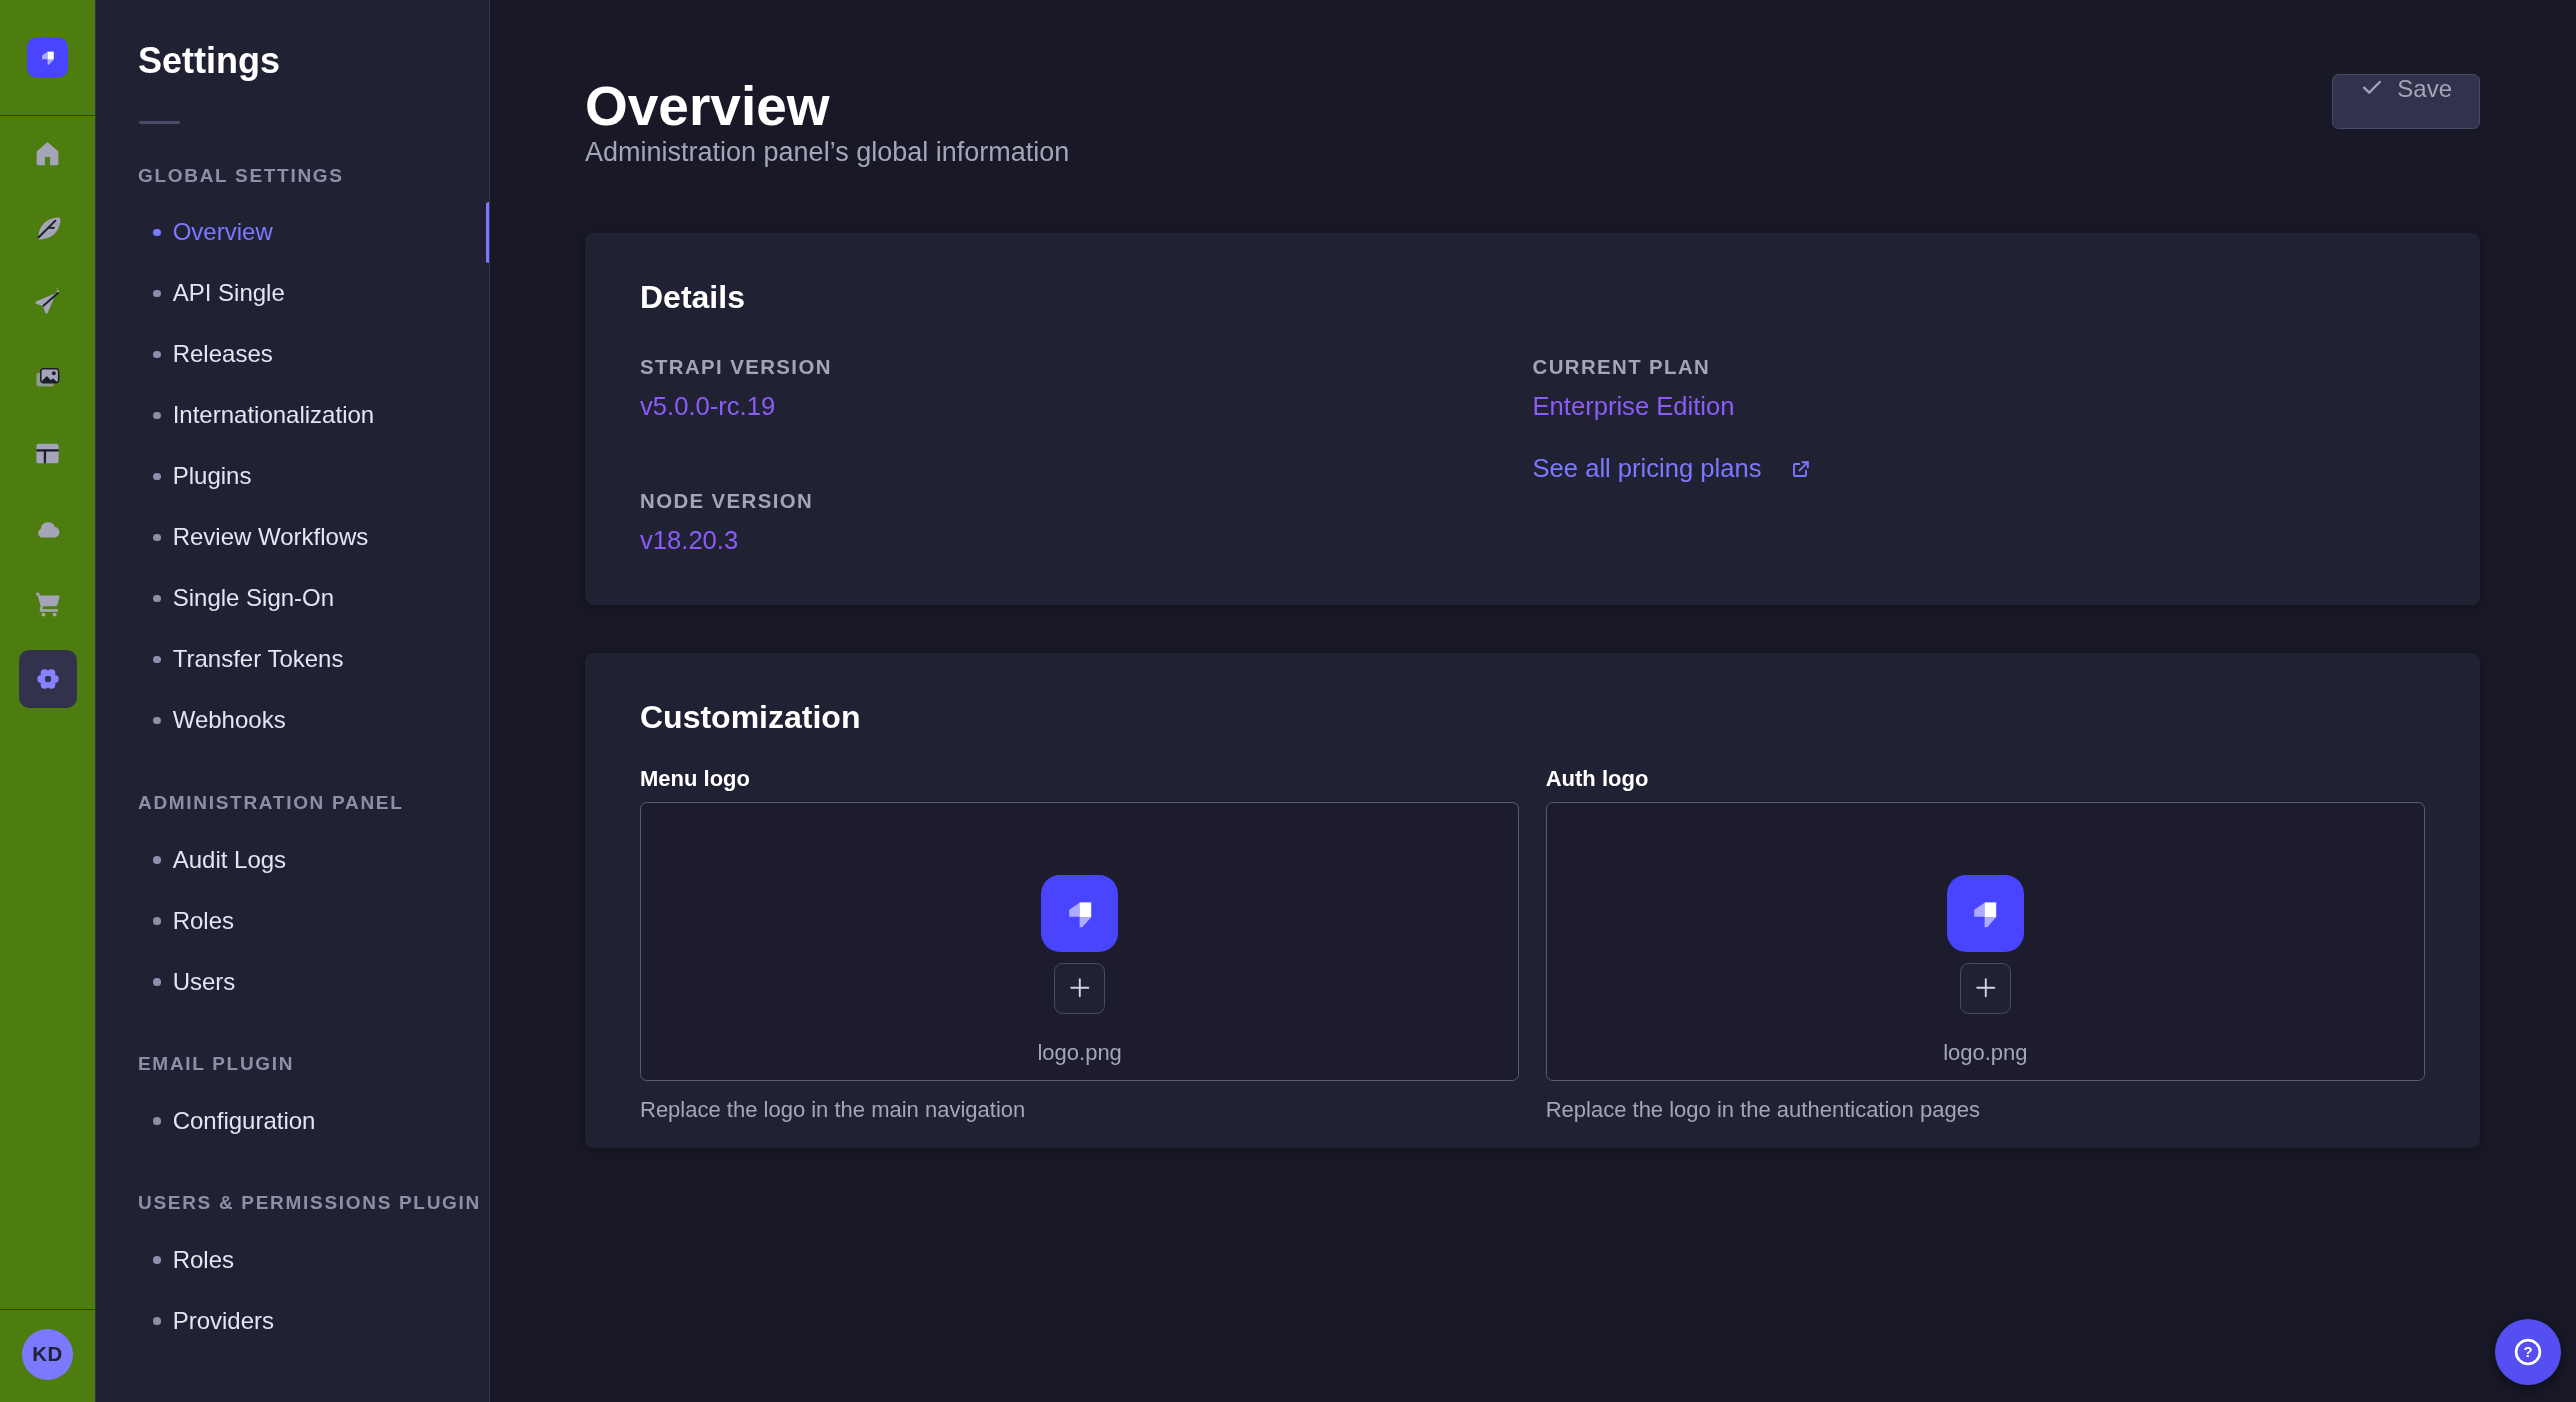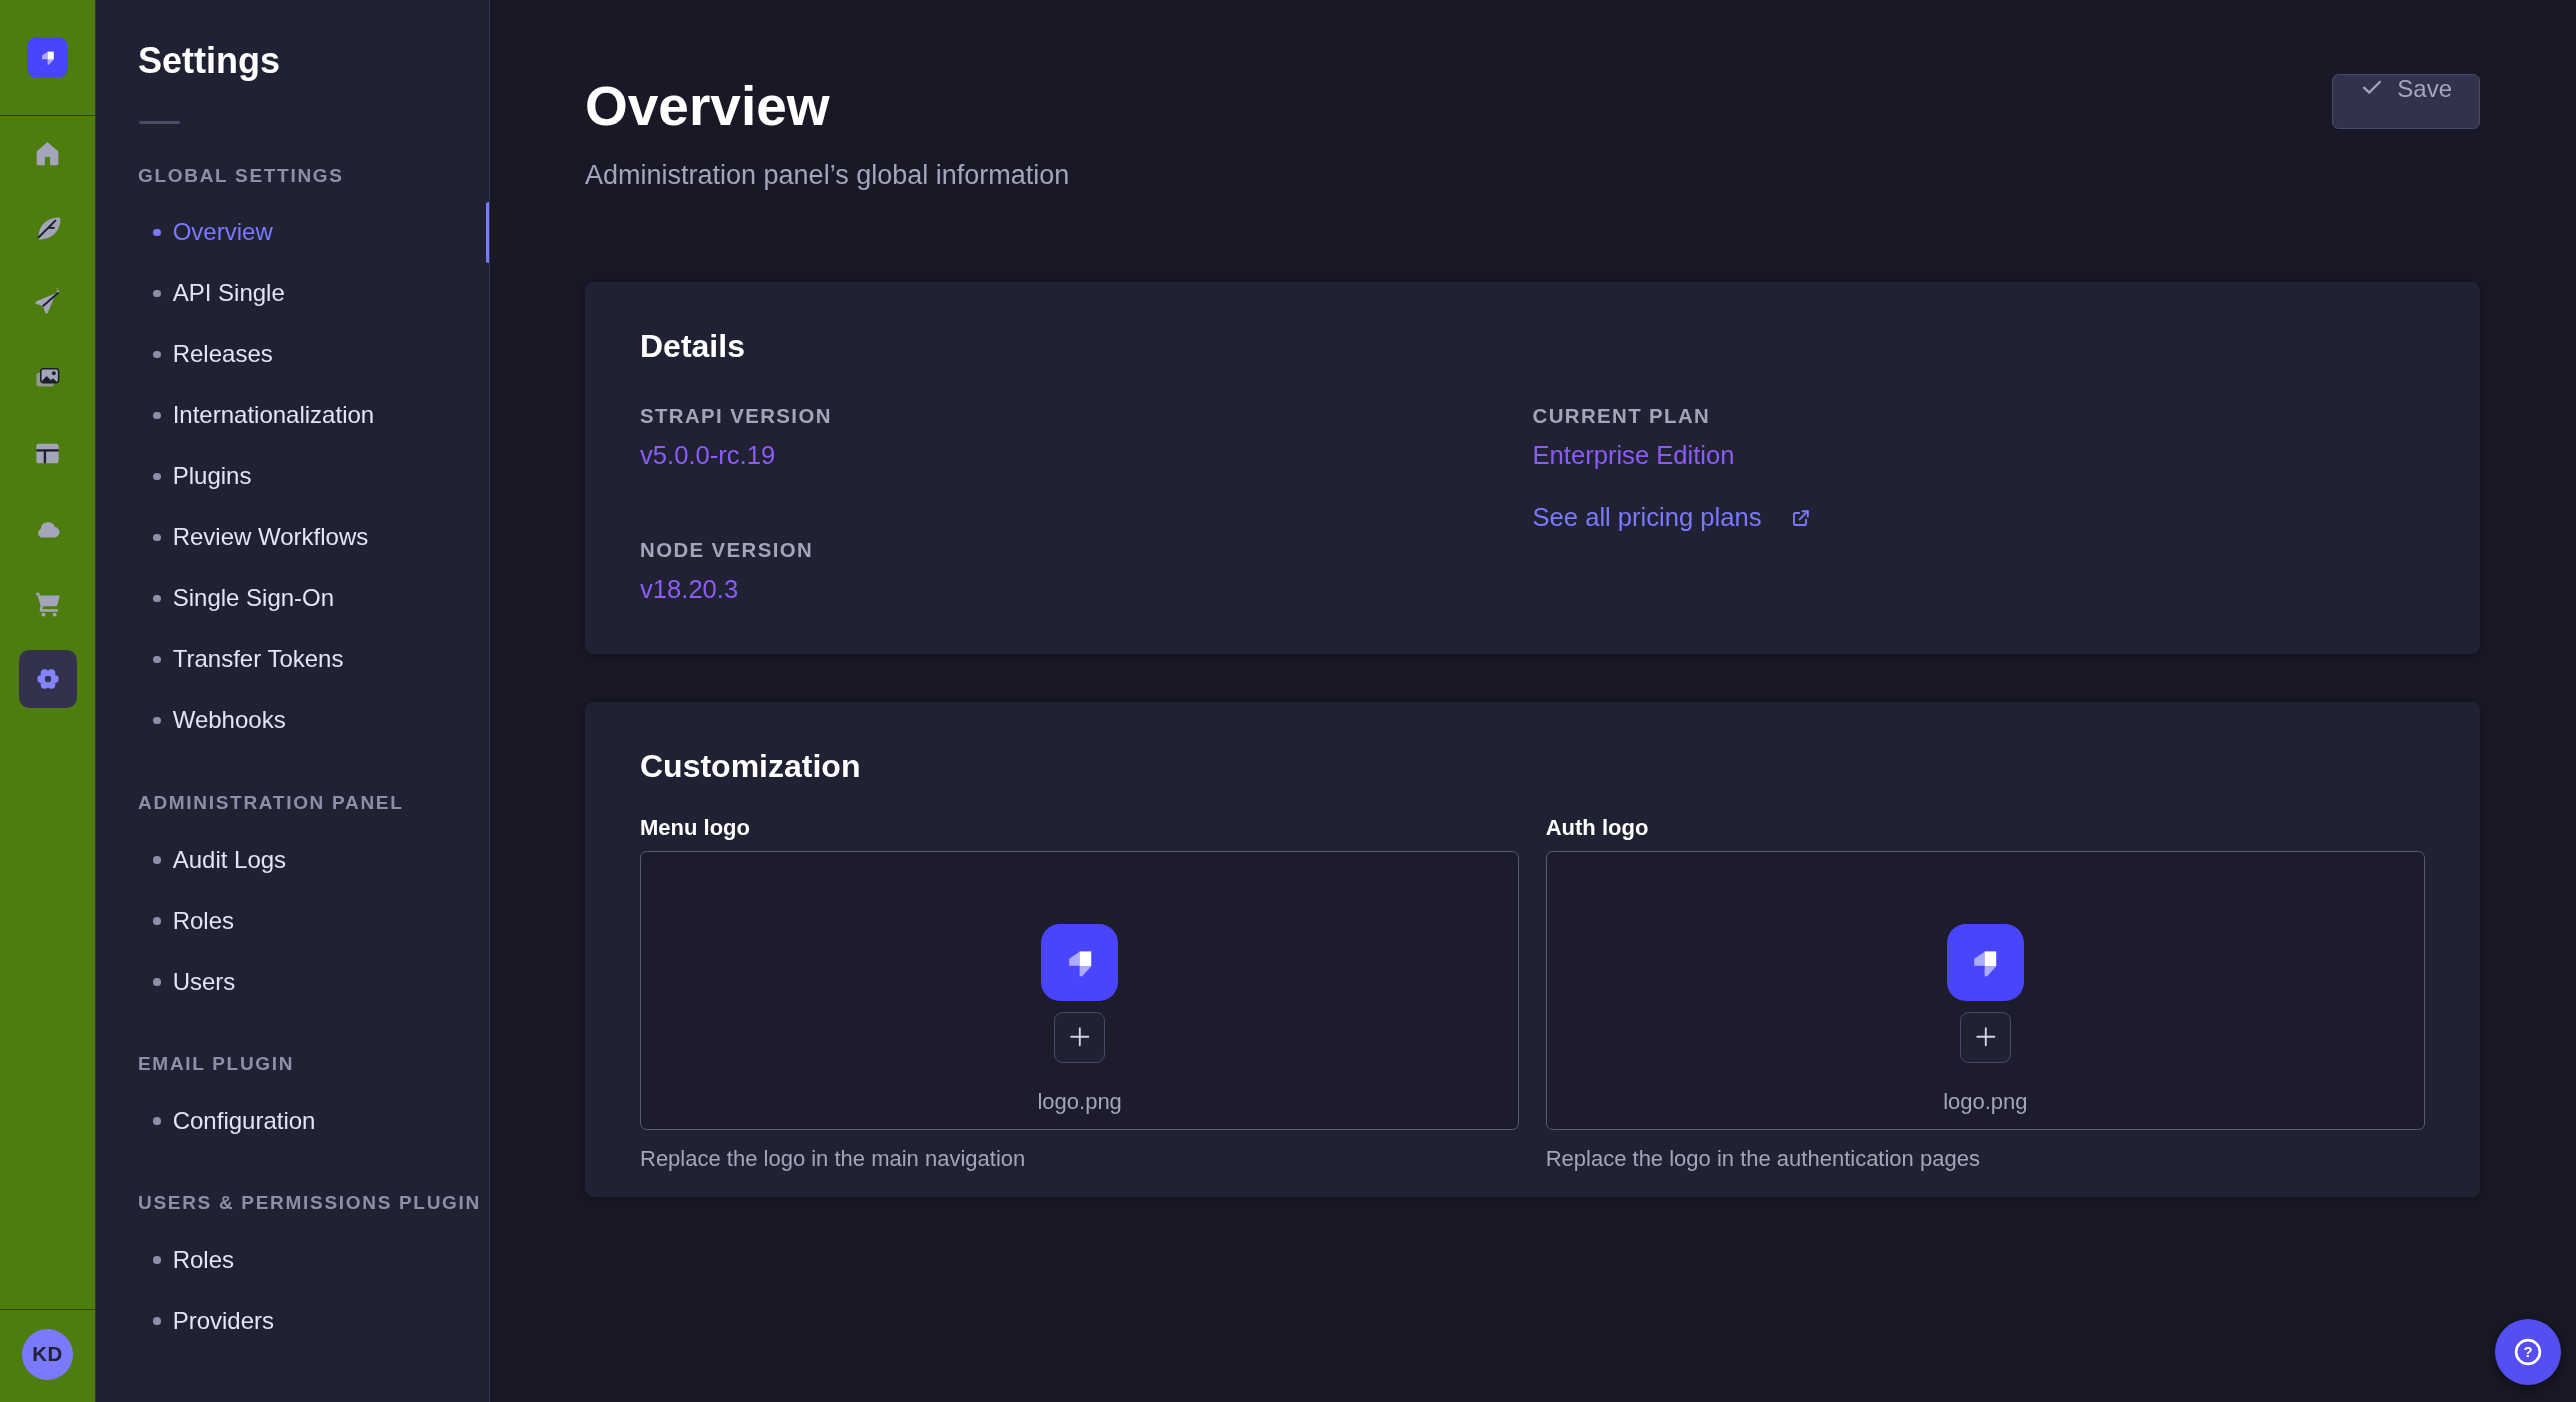--- a/index.html
+++ b/index.html
@@ -70,31 +70,31 @@
   .nav-item.active .dot { background:#7b79ff; }
   .active-bar {
     position:absolute; right:-1.7px; top:0; bottom:0; width:4.3px;
     background:#7b79ff; border-radius:2.6px;
   }
 
   
   .main { flex:1; height:100%; padding:79px 96px 0 95px; overflow:hidden; position:relative; }
   .page-header { display:flex; justify-content:space-between; align-items:flex-start; }
   .page-title { font-size:55px; font-weight:700; line-height:55px; }
-  .page-subtitle { font-size:27px; color:#a5a5ba; margin-top:24px; line-height:34px; }
+  .page-subtitle { font-size:27px; color:#a5a5ba; margin-top:1px; line-height:34px; }
   .save-btn {
     margin-top:-5.1px; height:55px; padding:0 27px;
     background:#32324d; border:1.7px solid #4a4a6a; border-radius:6.8px;
     color:#a5a5ba; font-size:24px; font-weight:500;
     display:flex; gap:13.6px; cursor:pointer;
     font-family:inherit;
   }
 
   .card {
-    background:#212134; border-radius:8.5px; margin-top:90px;
+    background:#212134; border-radius:8.5px; margin-top:64px;
     padding:44px 55px 48px; box-shadow:0 1.7px 10.2px rgba(0,0,0,.2);
   }
   .card h2 { font-size:32px; font-weight:600; line-height:41px; }
   .card.customization { margin-top:48px; padding-bottom:24px; }
 
   .details-grid { display:grid; grid-template-columns:1fr 1fr; }
   .field { margin-top:37px; }
   .field + .field { margin-top:66px; }
   .field-label {
     font-size:20.4px; font-weight:600; color:#a5a5ba;

